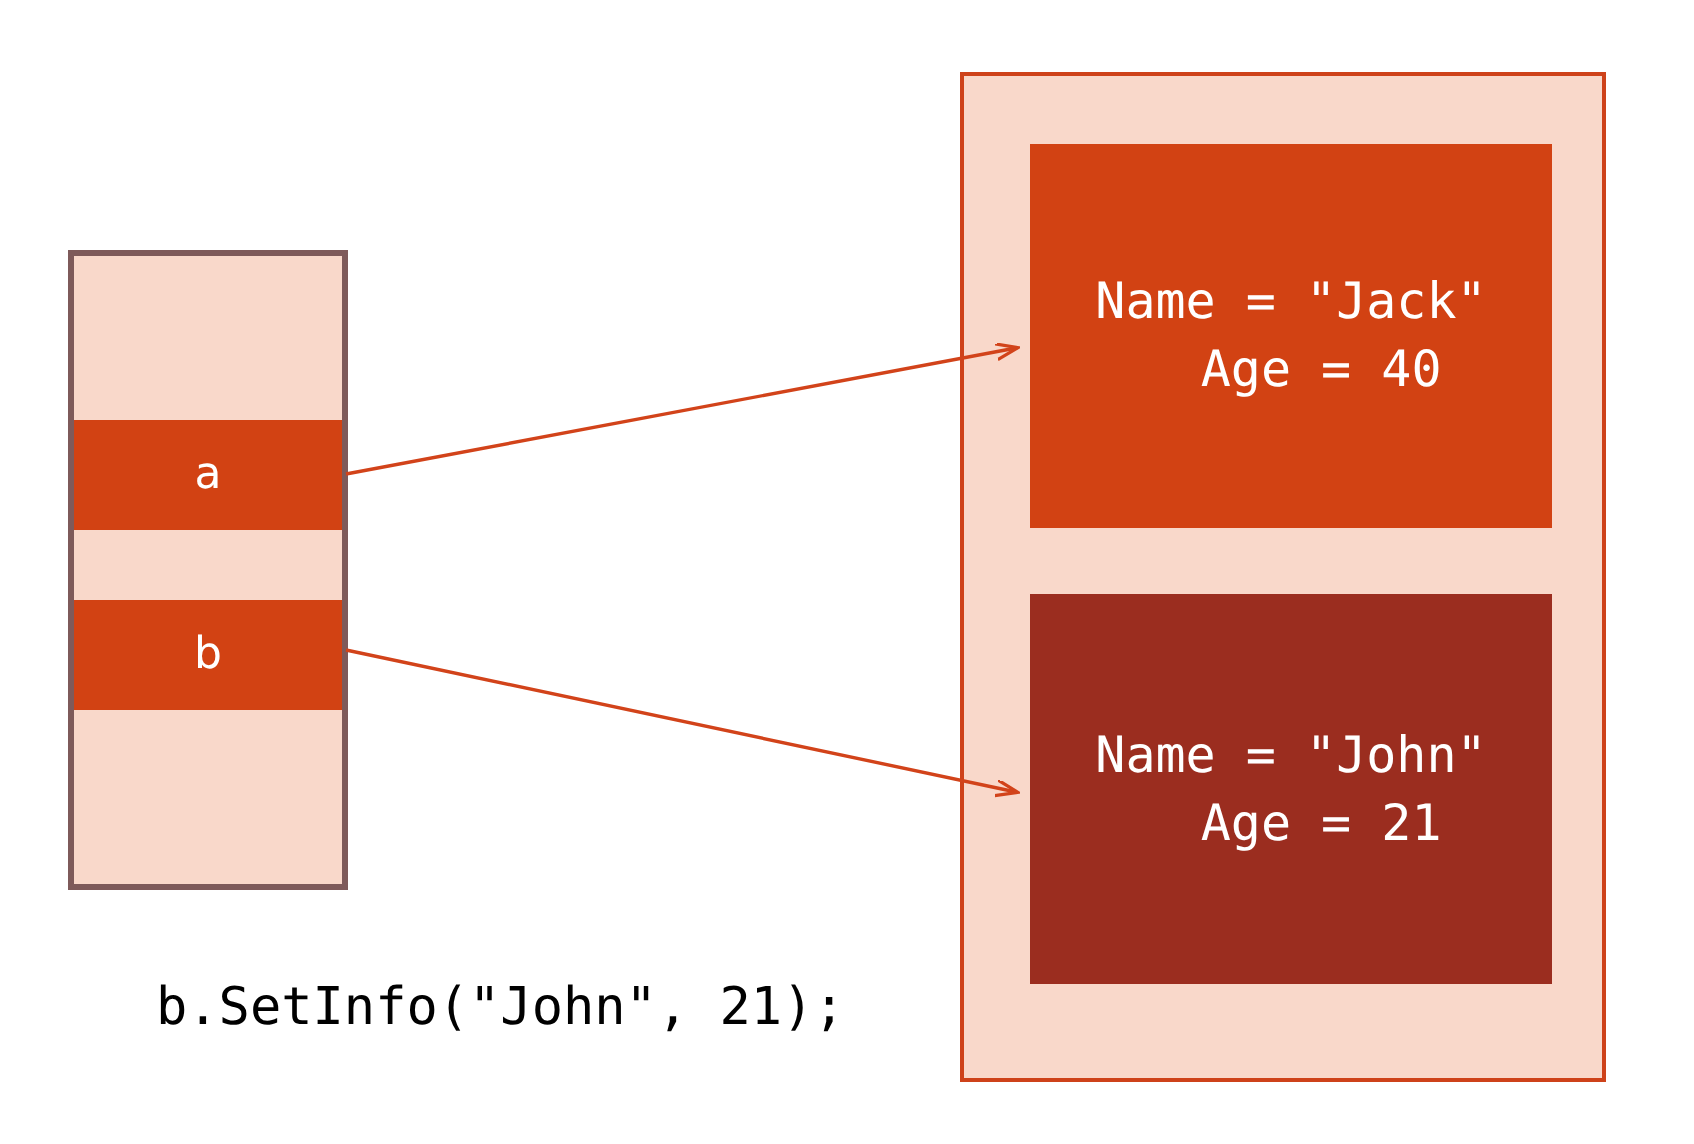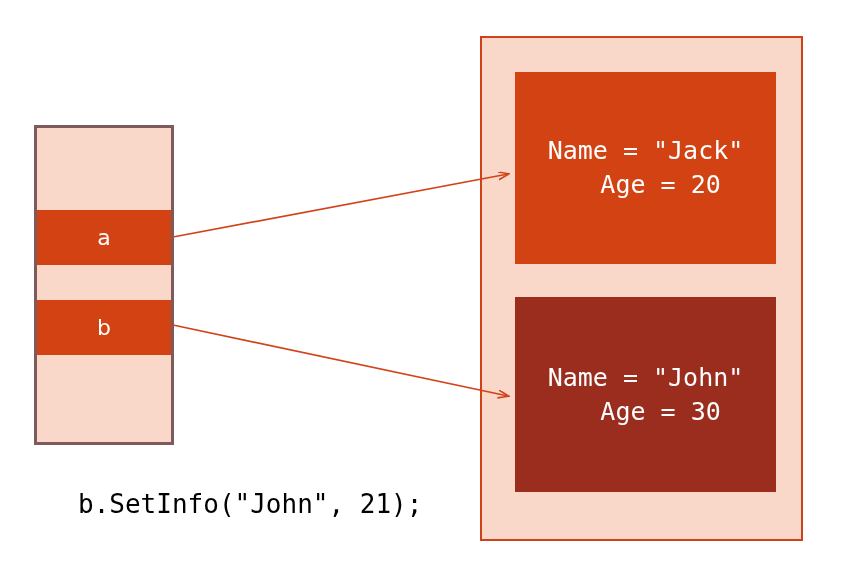--- a/index.html
+++ b/index.html
@@ -130,26 +130,26 @@
   <div class="stack-cell" id="stack-cell-b">
     <span class="cell-side left"></span>
     <span class="cell-side right"></span>
     <span>b</span>
   </div>
 
   <div id="heap-panel"></div>
 
   <div class="heap-object" id="heap-object-jack">
     <span class="obj-line">Name = "Jack"</span>
-    <span class="obj-line">  Age = 20</span>
+    <span class="obj-line">  Age = 40</span>
   </div>
 
   <div class="heap-object" id="heap-object-john">
     <span class="obj-line">Name = "John"</span>
-    <span class="obj-line">  Age = 30</span>
+    <span class="obj-line">  Age = 21</span>
   </div>
 
   <svg id="arrow-layer" viewBox="0 0 847 572">
     <defs>
       <marker id="arrowhead" markerWidth="12" markerHeight="12" refX="10" refY="4" orient="auto" markerUnits="userSpaceOnUse">
         <path d="M0,0 L11,4 L0,8" fill="none" stroke="#D2431A" stroke-width="1.6"></path>
       </marker>
     </defs>
     <line id="arrow-a" x1="173" y1="237" x2="508" y2="174" stroke="#D2431A" stroke-width="1.7" marker-end="url(#arrowhead)"></line>
     <line id="arrow-b" x1="173" y1="325" x2="508" y2="396" stroke="#D2431A" stroke-width="1.7" marker-end="url(#arrowhead)"></line>

